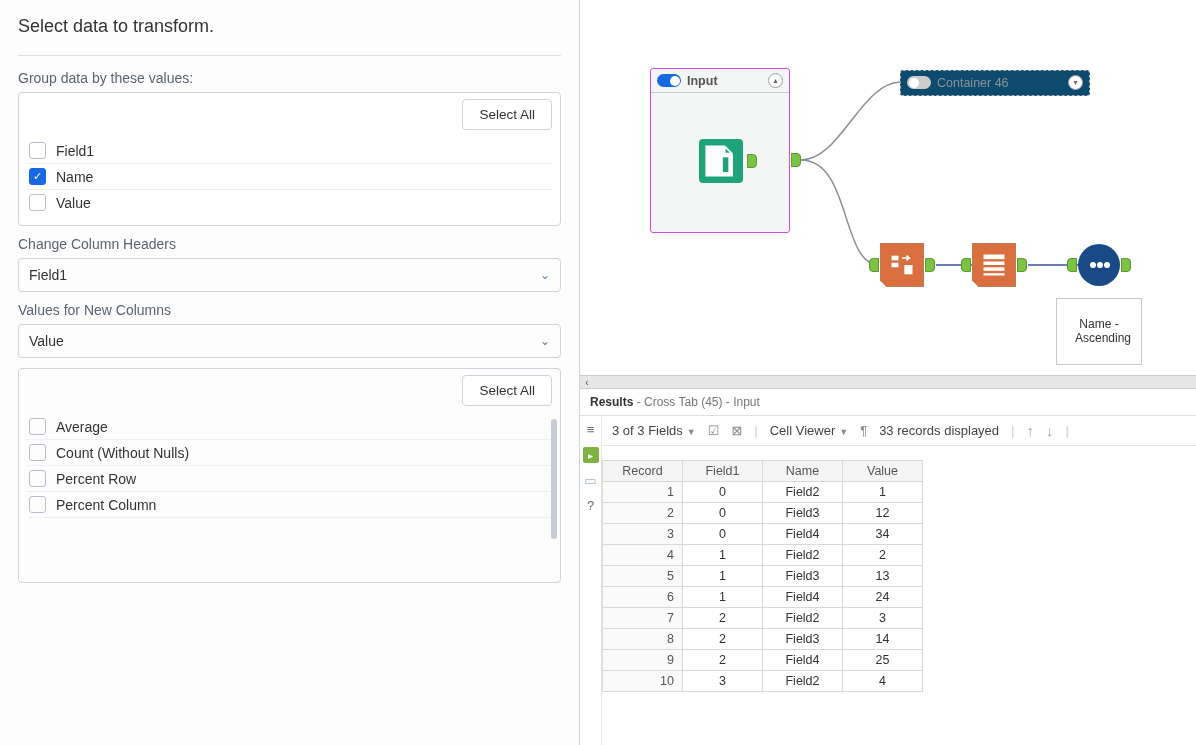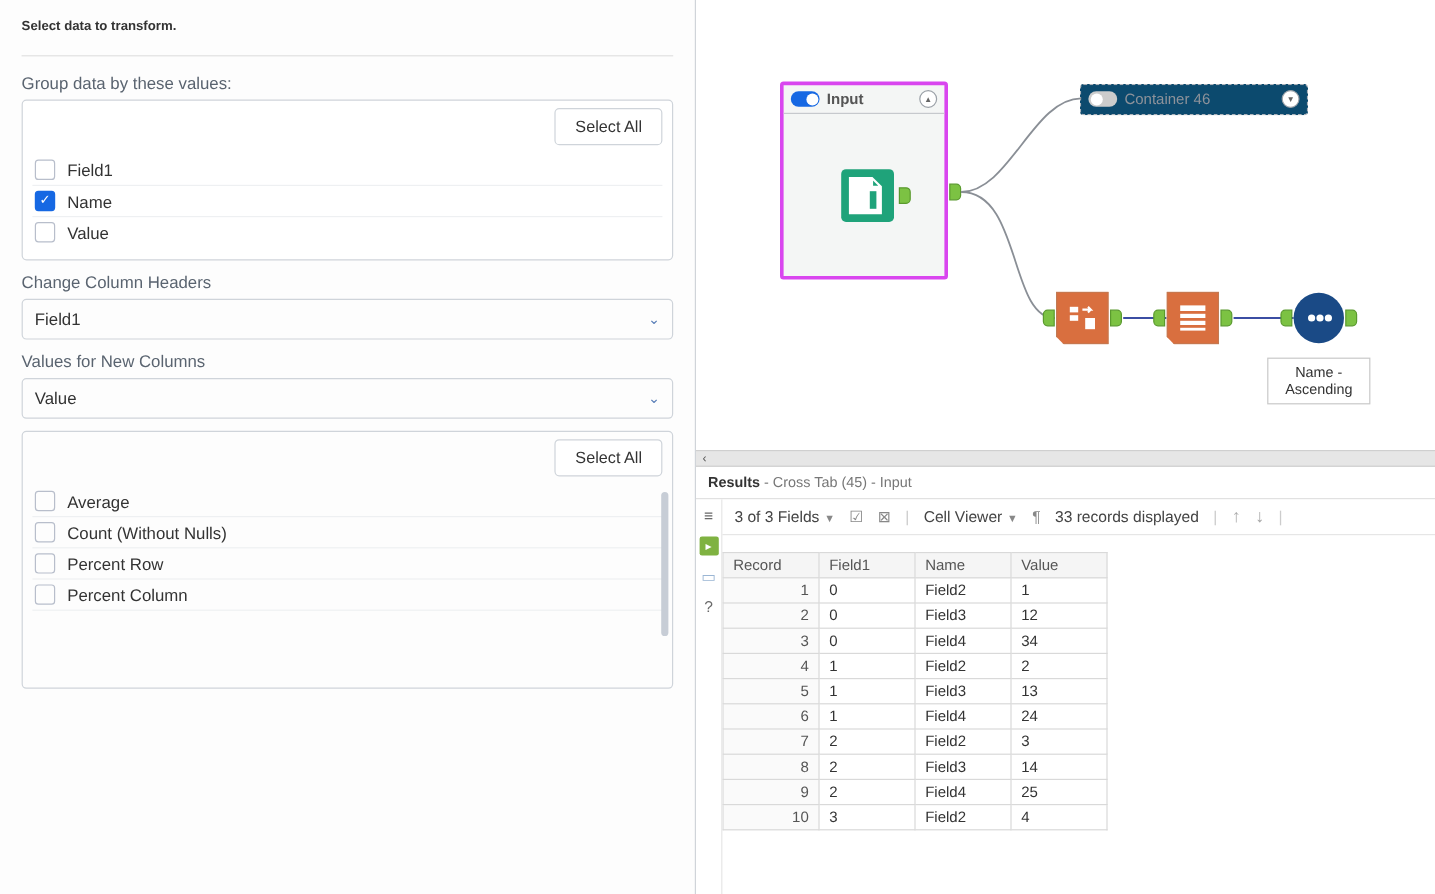--- a/index.html
+++ b/index.html
@@ -95,34 +95,34 @@
   font-size: 10px;
 }
 .grid-wrap { flex: 1; overflow: auto; }
 table.grid {
   border-collapse: collapse;
   font-size: 12.5px;
 }
 table.grid th, table.grid td {
   border: 1px solid #d9d9d9;
   padding: 3px 8px;
-  text-align: left;
+  text-align: center;
   white-space: nowrap;
 }
 table.grid th {
   background: #f5f5f5;
   font-weight: 400;
   color: #555;
 }
 table.grid td.rec { text-align: right; color: #555; background:#fafafa; width:60px;}
 table.grid th.rec { width:60px; }
 table.grid td { min-width: 80px; }
 
 
-.instr { font-size: 11px; color: #333; margin-bottom: 18px; font-weight: bold; }
+.instr { font-size: 18px; color: #333; margin-bottom: 18px; }
 hr.thin { border: none; border-top: 1px solid #e0e0e0; margin: 8px 0 14px; }
 .section-label {
   font-size: 14px;
   color: #5a6470;
   margin: 10px 0 6px;
 }
 .box {
   border: 1px solid #cfd4da;
   border-radius: 4px;
   background: #fff;
@@ -200,21 +200,21 @@
   top: 50px;
   width: 6px;
   height: 120px;
   background: #c7cdd6;
   border-radius: 3px;
 }
 
 
 .container-box {
   position: absolute;
-  border: 3px solid #d946ef;
+  border: 1px solid #d946ef;
   border-radius: 3px;
   background: #f4f6f5;
 }
 .container-box.dashed { border: 1.5px dashed #aeb3ba; background:#0c4a6e; }
 .container-hdr {
   display: flex;
   align-items: center;
   gap: 6px;
   padding: 4px 6px;
   border-bottom: 1px solid #c6c9cd;
@@ -263,21 +263,21 @@
   position:absolute;width:10px;height:14px;background:#7cc243;border:1px solid #5a9a2e;
 }
 .anchor.l{border-radius:4px 0 0 4px;}
 .anchor.r{border-radius:0 4px 4px 0;}
 .node-label{
   position:absolute;
   width:86px;
   border:1px solid #c9c9c9;
   font-size:12px;
   text-align:center;
-  padding:4px;
+  padding:18px;
   line-height:1.2;
   color:#333;
   background:#fff;
 }
 svg.wire{position:absolute;overflow:visible;pointer-events:none;}
 .mini-svg-icon{fill:#fff;}
 .input-tool{
   position:absolute;
   width:44px;height:44px;
   background:#1fa37a;

